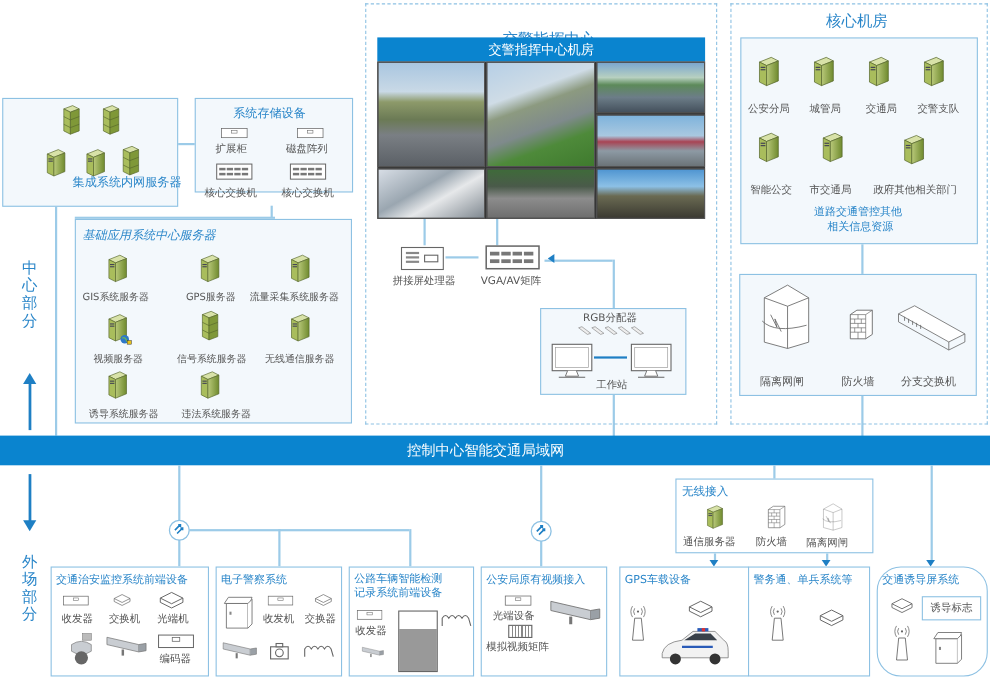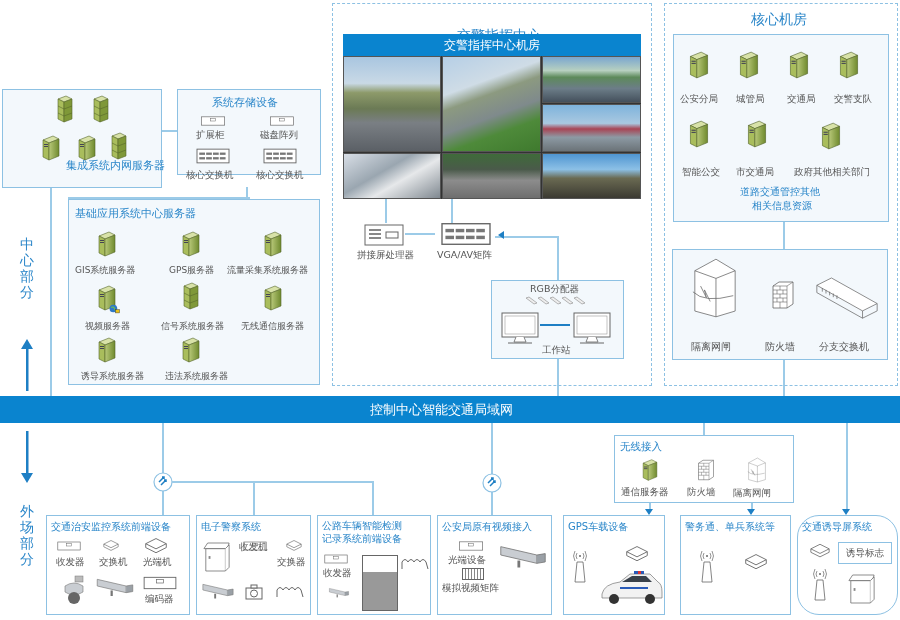--- a/index.html
+++ b/index.html
@@ -166,21 +166,21 @@
       <use href="#switchbox"></use>
     </svg>
   <svg class="abs" style="left:82px;top:58px;width:40px;height:16px">
       <use href="#switchbox"></use>
     </svg>
   <div class="lbl" style="left:8px;top:79px;">核心交换机</div>
   <div class="lbl" style="left:78px;top:79px;">核心交换机</div>
 </div>
 
 <div class="box" style="left:68px;top:199px;width:252px;height:186px;">
-  <div class="ttl" style="left:6px;top:6px;">基础应用系统中心服务器</div>
+  <div class="ttl" style="left:6px;top:6px;font-style:italic;">基础应用系统中心服务器</div>
   <svg class="srv" style="left:28px;top:30px">
       <use href="#server"></use>
     </svg>
   <div class="lbl" style="left:6px;top:64px;font-size:9px">GIS系统服务器</div>
   <svg class="srv" style="left:112px;top:30px">
       <use href="#server"></use>
     </svg>
   <div class="lbl" style="left:100px;top:64px;font-size:9px">GPS服务器</div>
   <svg class="srv" style="left:194px;top:30px">
       <use href="#server"></use>
@@ -380,21 +380,21 @@
   <div class="ttl" style="left:4px;top:4px;font-size:10px">电子警察系统</div>
   <svg class="abs" style="left:6px;top:24px;width:28px;height:34px">
       <use href="#cabinet"></use>
     </svg>
   <svg class="abs" style="left:46px;top:25px;width:24px;height:10px">
       <use href="#device"></use>
     </svg>
   <svg class="abs" style="left:88px;top:22px;width:18px;height:14px">
       <use href="#smallbox"></use>
     </svg>
-  <div class="lbl" style="left:42px;top:25px;text-align:center;">收发机</div>
+  <div class="lbl" style="left:42px;top:40px;text-align:center;">收发机</div>
   <div class="lbl" style="left:80px;top:40px;">交换器</div>
   <svg class="abs" style="left:4px;top:64px;width:34px;height:20px">
       <use href="#camera"></use>
     </svg>
   <svg class="abs" style="left:48px;top:68px;width:18px;height:16px" viewBox="0 0 18 16">
     <rect x="1" y="4" width="16" height="11" fill="#fff" stroke="#666"></rect>
       <rect x="6" y="1" width="6" height="3" fill="#fff" stroke="#666"></rect>
       <circle cx="9" cy="9.5" r="3.5" fill="none" stroke="#666"></circle>
   </svg>
   <svg class="abs" style="left:78px;top:68px;width:30px;height:14px" viewBox="0 0 30 14">
@@ -424,21 +424,21 @@
       <use href="#device"></use>
     </svg>
   <div class="lbl" style="left:10px;top:38px;">光端设备</div>
   <svg class="abs" style="left:60px;top:24px;width:50px;height:30px">
       <use href="#camera"></use>
     </svg>
   <div class="abs" style="left:24px;top:52px;width:22px;height:12px;border:1px solid #666;background:repeating-linear-gradient(90deg,#fff 0 2px,#888 2px 3px);"></div>
   <div class="lbl" style="left:4px;top:66px;">模拟视频矩阵</div>
 </div>
 
-<div class="box" style="left:563px;top:515px;width:102px;height:100px;background:#fff;">
+<div class="box" style="left:563px;top:515px;width:118px;height:100px;background:#fff;">
   <div class="ttl" style="left:4px;top:4px;font-size:10px">GPS车载设备</div>
   <svg class="abs" style="left:8px;top:30px;width:16px;height:40px">
       <use href="#antenna"></use>
     </svg>
   <svg class="abs" style="left:60px;top:28px;width:26px;height:18px">
       <use href="#smallbox"></use>
     </svg>
   <svg class="abs" style="left:34px;top:52px;width:66px;height:38px" viewBox="0 0 66 38">
     <path d="M4 26 Q6 16 22 14 L32 6 L52 6 L60 14 Q64 16 64 24 L64 30 L4 30 Z" fill="#f2f2f2" stroke="#777" stroke-width=".7"></path>
     <rect x="36" y="3" width="10" height="3" fill="#2a5bb8"></rect>

